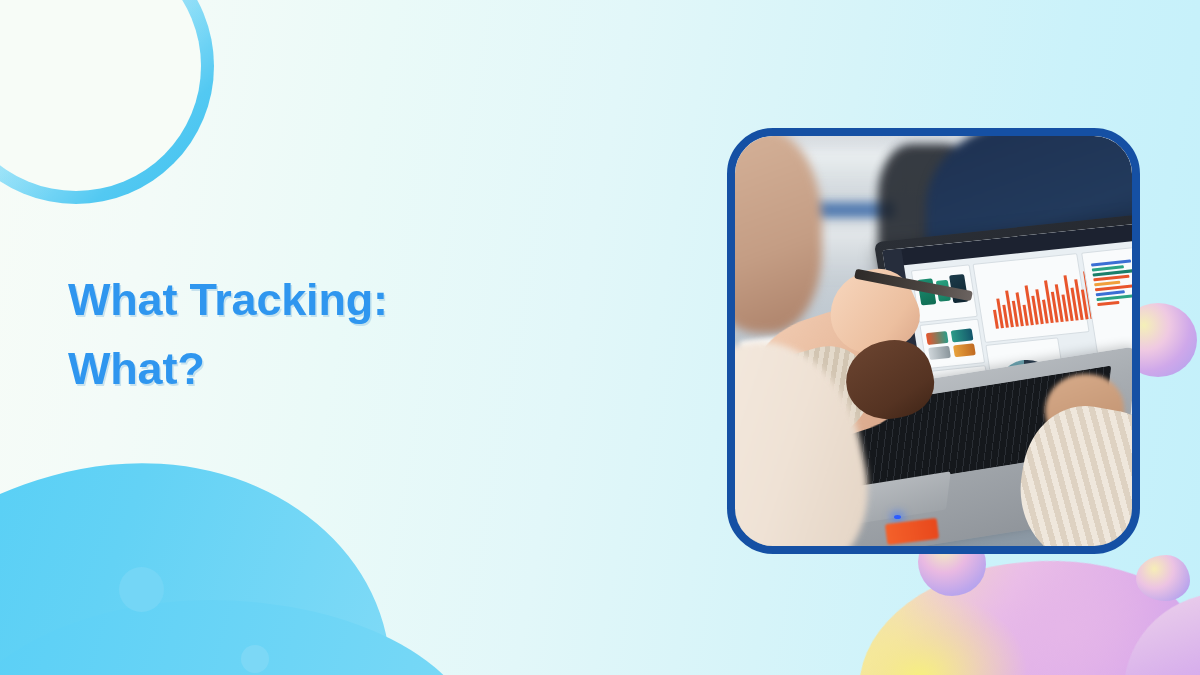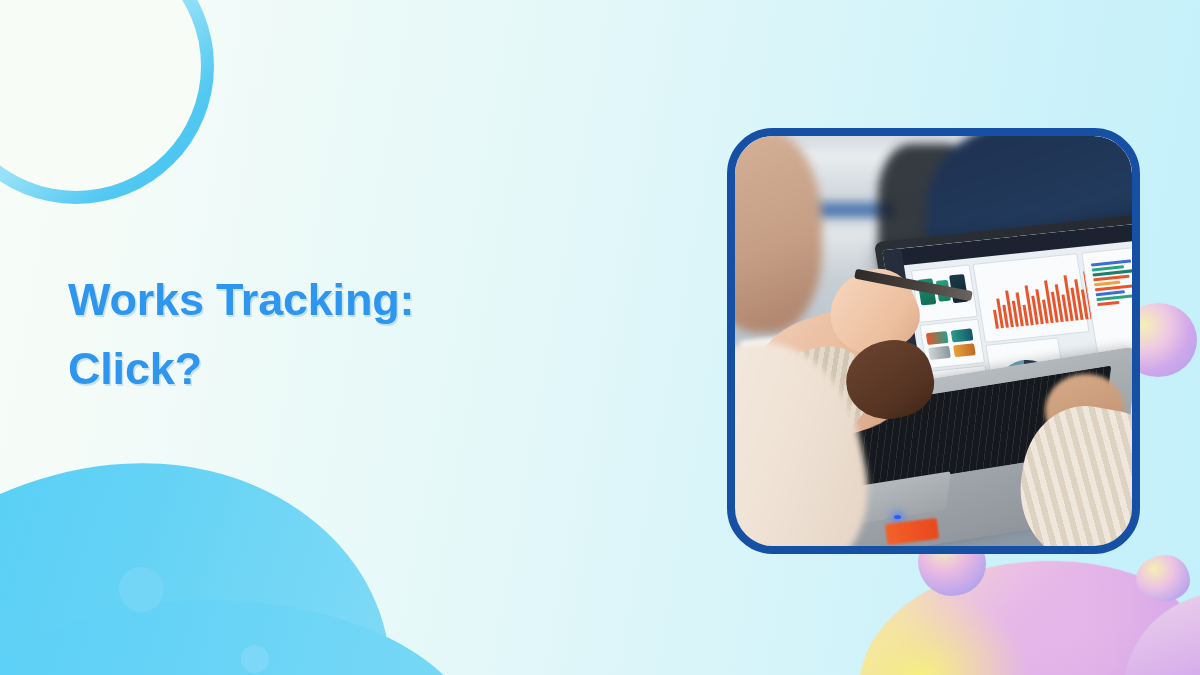--- a/index.html
+++ b/index.html
@@ -375,22 +375,22 @@
   <div class="deco dot-bl-1"></div>
   <div class="deco dot-bl-2"></div>
 
   <div class="deco grad-blob gb-right-circle"></div>
   <div class="deco grad-blob gb-big"></div>
   <div class="deco grad-blob gb-small-top"></div>
   <div class="deco grad-blob gb-small-right"></div>
   <div class="deco grad-blob gb-edge-right"></div>
 
   <h1 class="headline">
-    <span class="line">Works Tracking:</span>
-    <span class="line">Click?</span>
+    <span class="line">What Tracking:</span>
+    <span class="line">What?</span>
   </h1>
 
   <div class="photo-frame">
     <div class="photo">
       <div class="ph-bg"></div>
       <div class="ph-blur-shelf2"></div>
       <div class="ph-blue-strip"></div>
       <div class="ph-blur-shelf"></div>
       <div class="ph-chair"></div>
       <div class="ph-person-right"></div>

